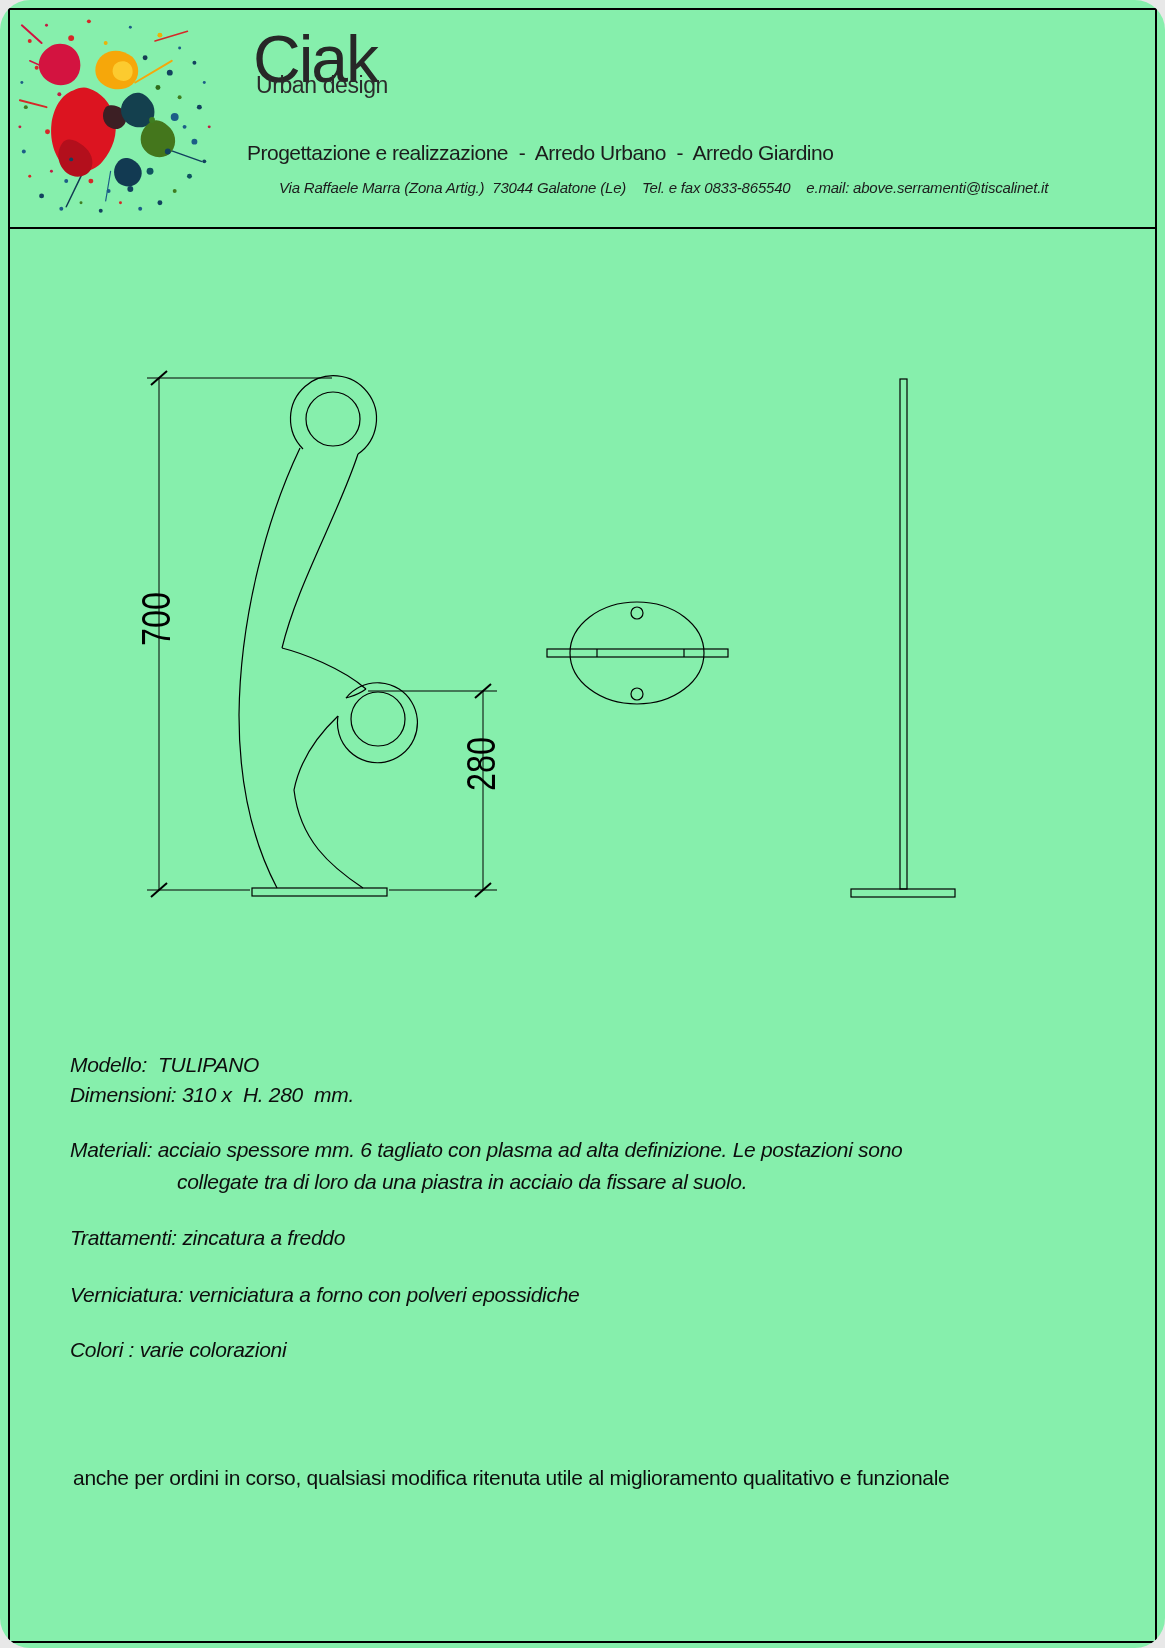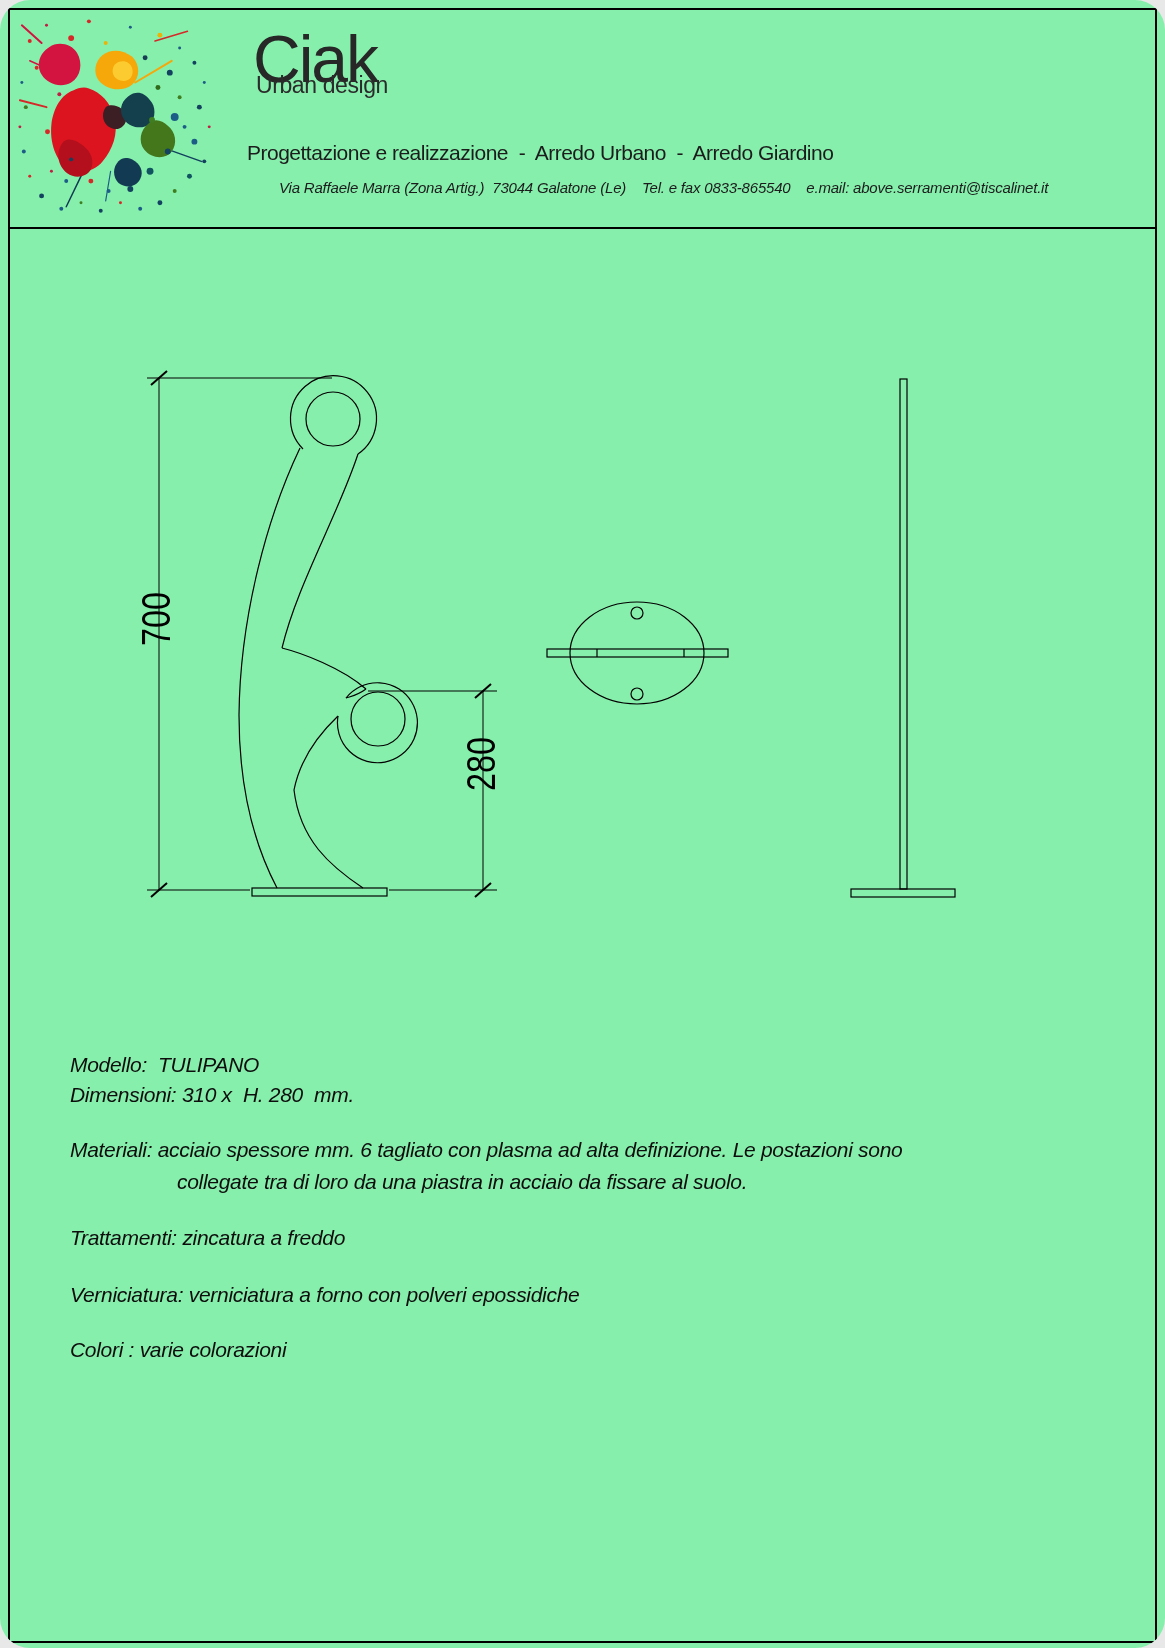--- a/index.html
+++ b/index.html
@@ -169,15 +169,16 @@
     <div class="spec-line" style="top:1052px">Modello:  TULIPANO</div>
     <div class="spec-line" style="top:1082px">Dimensioni: 310 x  H. 280  mm.</div>
     <div class="spec-line" style="top:1137px">Materiali: acciaio spessore mm. 6 tagliato con plasma ad alta definizione. Le postazioni sono</div>
     <div class="spec-line" style="top:1169px;left:177px">collegate tra di loro da una piastra in acciaio da fissare al suolo.</div>
     <div class="spec-line" style="top:1225px">Trattamenti: zincatura a freddo</div>
     <div class="spec-line" style="top:1282px">Verniciatura: verniciatura a forno con polveri epossidiche</div>
     <div class="spec-line" style="top:1337px">Colori : varie colorazioni</div>
   </div>
 
   <div class="disclaimer">
+    <div>anche per ordini in corso, qualsiasi modifica ritenuta utile al miglioramento qualitativo e funzionale</div>
   </div>
 
 </div>
 
 </body></html>

